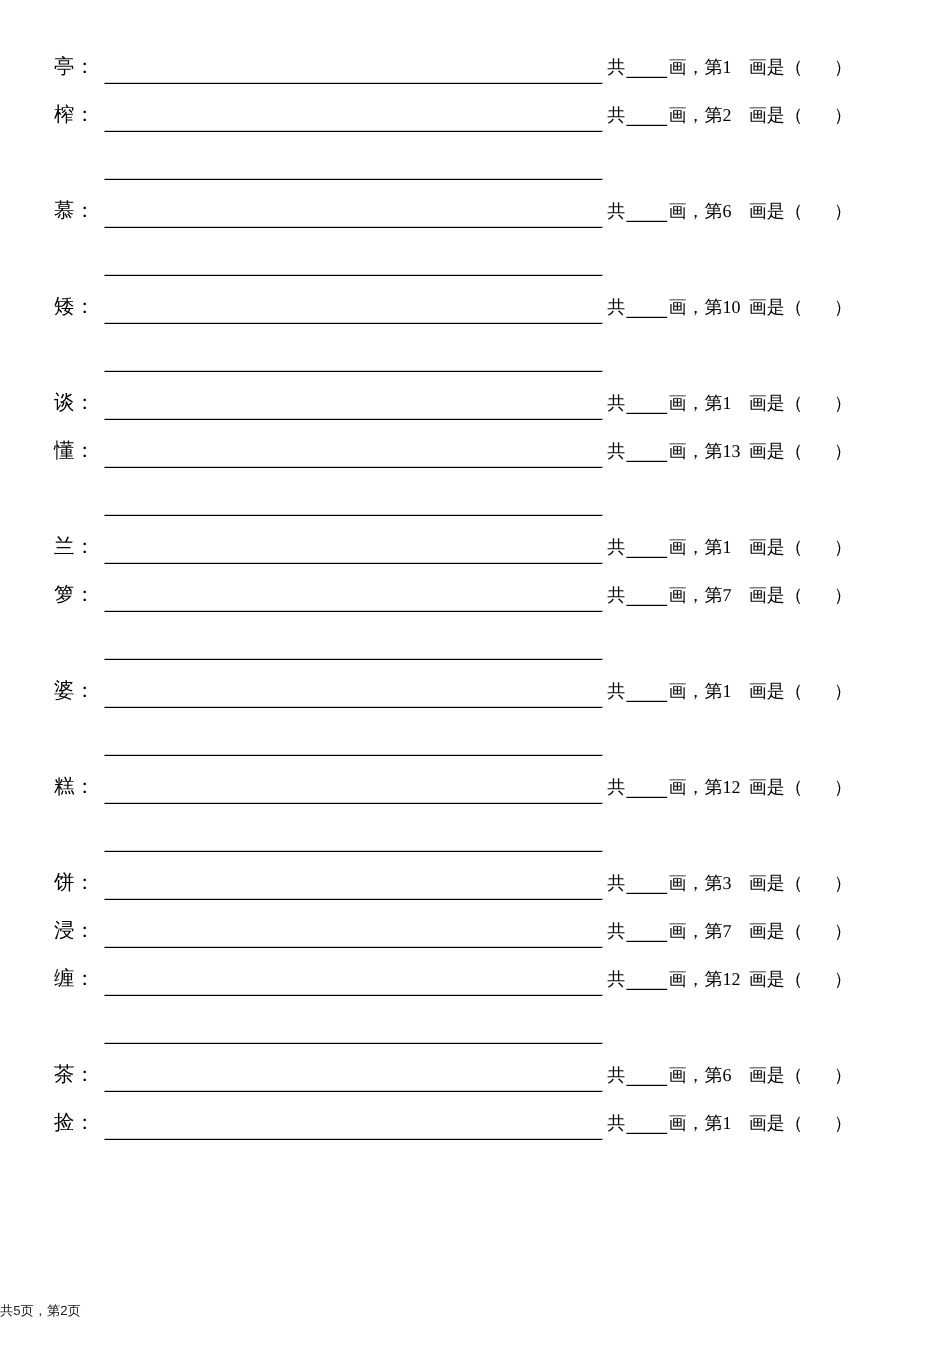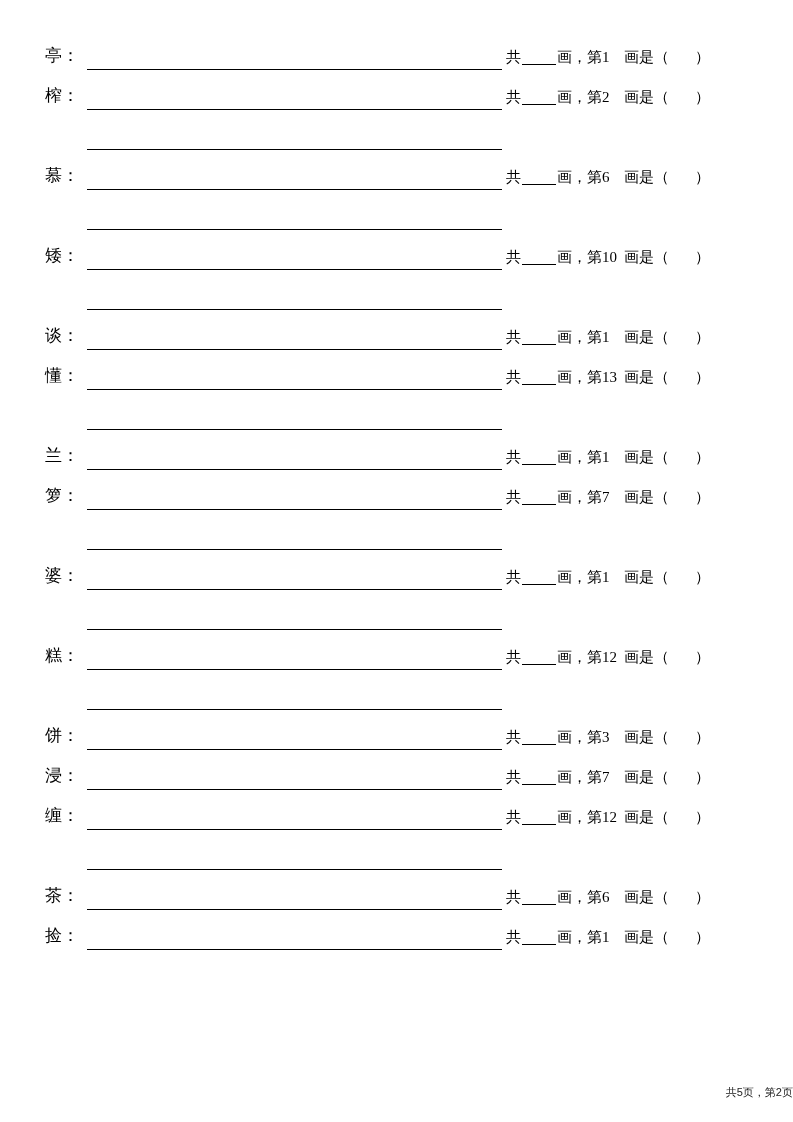--- a/index.html
+++ b/index.html
@@ -80,21 +80,21 @@
     display: inline-block;
     min-width: 22px;
     text-align: left;
     font-size: 15px;
   }
   .footer {
     position: absolute;
     bottom: 22px;
     left: 0;
     width: 100%;
-    text-align: right;
+    text-align: left;
     font-size: 11px;
     font-family: "Liberation Sans", sans-serif;
     color: #222;
   }
 </style>
 </head>
 <body>
 
 <div id="page">
   <div class="rows" id="rows-container">

